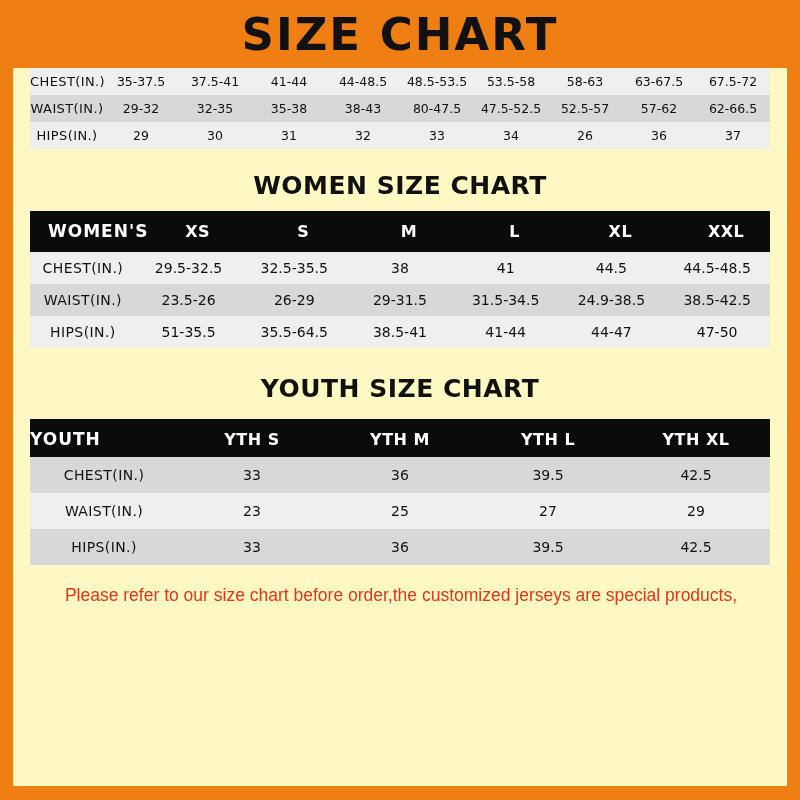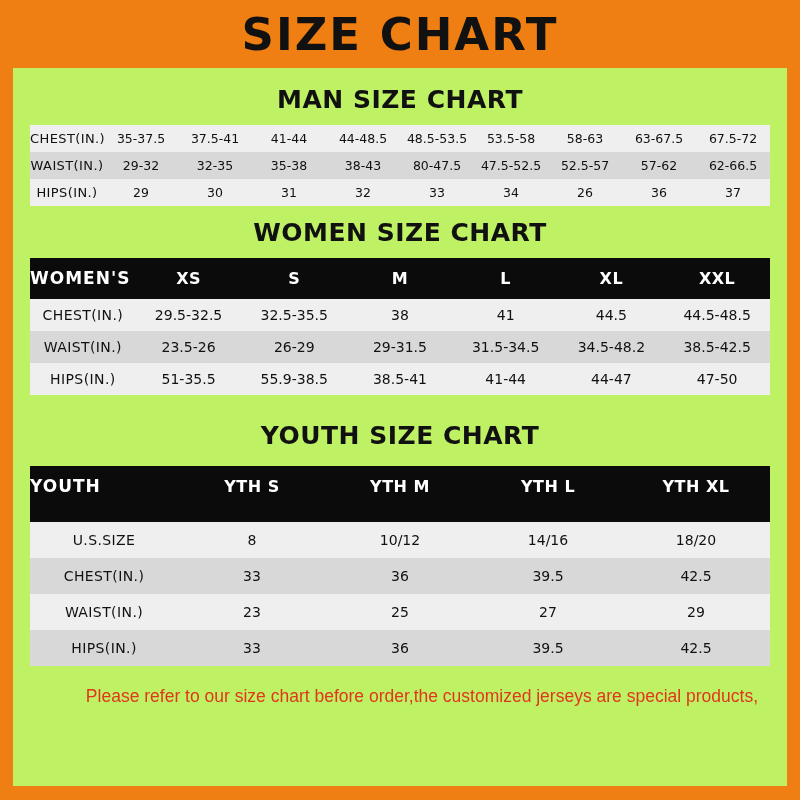--- a/index.html
+++ b/index.html
@@ -13,21 +13,21 @@
     font-family: "Liberation Sans", sans-serif;
     overflow: hidden;
   }
   .page {
     width: 800px;
     height: 800px;
     position: relative;
     box-sizing: border-box;
     border-left: 13px solid #f07f13;
     border-right: 13px solid #f07f13;
-    background: #bef264;
+    background: #fef9c3;
     display: flex;
     flex-direction: column;
   }
   .banner {
     background: #f07f13;
     height: 68px;
     display: flex;
     align-items: center;
     justify-content: center;
     flex: 0 0 auto;
@@ -49,21 +49,21 @@
   }
   .section-title {
     text-align: center;
     font-family: "DejaVu Sans", sans-serif;
     font-weight: bold;
     font-size: 25px;
     color: #111111;
     letter-spacing: 0.5px;
   }
   .t1 { margin-top: 17px; margin-bottom: 11px; }
-  .t2 { margin-top: 12px; margin-bottom: 11px; }
+  .t2 { margin-top: 22px; margin-bottom: 11px; }
   .t3 { margin-top: 26px; margin-bottom: 16px; }
 
   table {
     border-collapse: collapse;
     width: 100%;
     table-layout: fixed;
   }
   table td, table th {
     text-align: center;
     font-family: "DejaVu Sans", sans-serif;
@@ -91,59 +91,58 @@
   }
   .row td.label {
     font-size: 13px;
     letter-spacing: 0.4px;
     text-align: center;
   }
   .row.light td { background: #efefef; }
   .row.dark td  { background: #d8d8d8; }
 
   
-  .youth .hdr td { font-size: 16px; padding: 10px 0 26px 0; }
+  .youth .hdr td { font-size: 16px; padding: 10px 0 8px 0; }
   .youth .hdr td.label { font-size: 17px; }
   .youth .row td { font-size: 14px; padding: 10px 0 10px 0; }
   .youth .row td.label { font-size: 14px; }
 
   
-  .women .hdr td { font-size: 16px; padding: 10px 0 11px 0; }
+  .women .hdr td { font-size: 16px; padding: 10px 0 11px 18px; }
   .women .hdr td.label { font-size: 17px; }
   .women .row td { font-size: 14px; padding: 8px 0 8px 0; }
   .women .row td.label { font-size: 14px; }
 
   .note {
     margin-top: 18px;
     padding: 0 12px 0 14px;
     color: #e1361c;
     font-family: "Liberation Sans", sans-serif;
     font-size: 17.5px;
     line-height: 1.38;
-    text-align: right;
+    text-align: center;
   }
   .note span { display: block; }
   .footer-bar {
     flex: 0 0 auto;
     height: 14px;
     background: #f07f13;
   }
 </style>
 </head>
 <body>
 
 <div class="page">
 
   <div class="banner">
     <div class="banner-title">SIZE CHART</div>
   </div>
 
   <div class="content">
 
-    <div class="section-title t1">MAN SIZE CHART</div>
     <table class="men">
       <tbody>
       <tr class="row light">
         <td class="label">CHEST(IN.)</td>
         <td>35-37.5</td>
         <td>37.5-41</td>
         <td>41-44</td>
         <td>44-48.5</td>
         <td>48.5-53.5</td>
         <td>53.5-58</td>
@@ -198,52 +197,45 @@
         <td>41</td>
         <td>44.5</td>
         <td>44.5-48.5</td>
       </tr>
       <tr class="row dark">
         <td class="label">WAIST(IN.)</td>
         <td>23.5-26</td>
         <td>26-29</td>
         <td>29-31.5</td>
         <td>31.5-34.5</td>
-        <td>34.5-48.2</td>
+        <td>24.9-38.5</td>
         <td>38.5-42.5</td>
       </tr>
       <tr class="row light">
         <td class="label">HIPS(IN.)</td>
         <td>51-35.5</td>
-        <td>55.9-38.5</td>
+        <td>35.5-64.5</td>
         <td>38.5-41</td>
         <td>41-44</td>
         <td>44-47</td>
         <td>47-50</td>
       </tr>
     </tbody>
       </table>
 
     <div class="section-title t3">YOUTH SIZE CHART</div>
     <table class="youth">
       <tbody>
           <tr class="hdr">
         <td class="label">YOUTH</td>
         <td>YTH S</td>
         <td>YTH M</td>
         <td>YTH L</td>
         <td>YTH XL</td>
       </tr>
-      <tr class="row light">
-        <td class="label">U.S.SIZE</td>
-        <td>8</td>
-        <td>10/12</td>
-        <td>14/16</td>
-        <td>18/20</td>
-      </tr>
       <tr class="row dark">
         <td class="label">CHEST(IN.)</td>
         <td>33</td>
         <td>36</td>
         <td>39.5</td>
         <td>42.5</td>
       </tr>
       <tr class="row light">
         <td class="label">WAIST(IN.)</td>
         <td>23</td>

